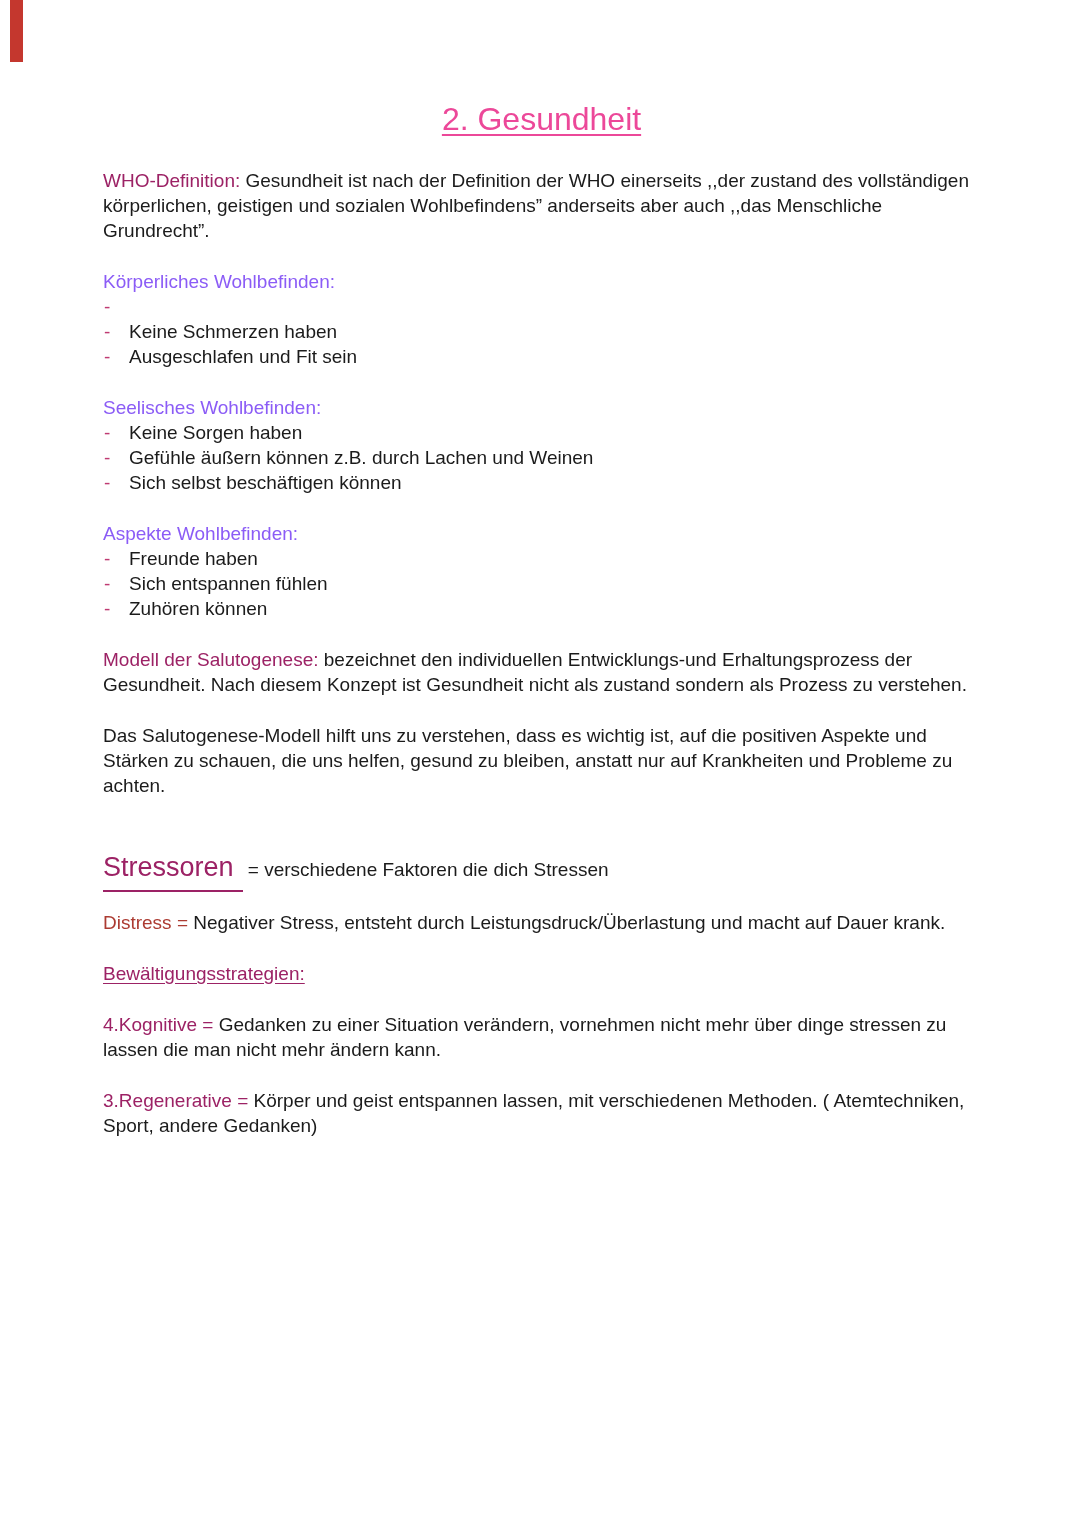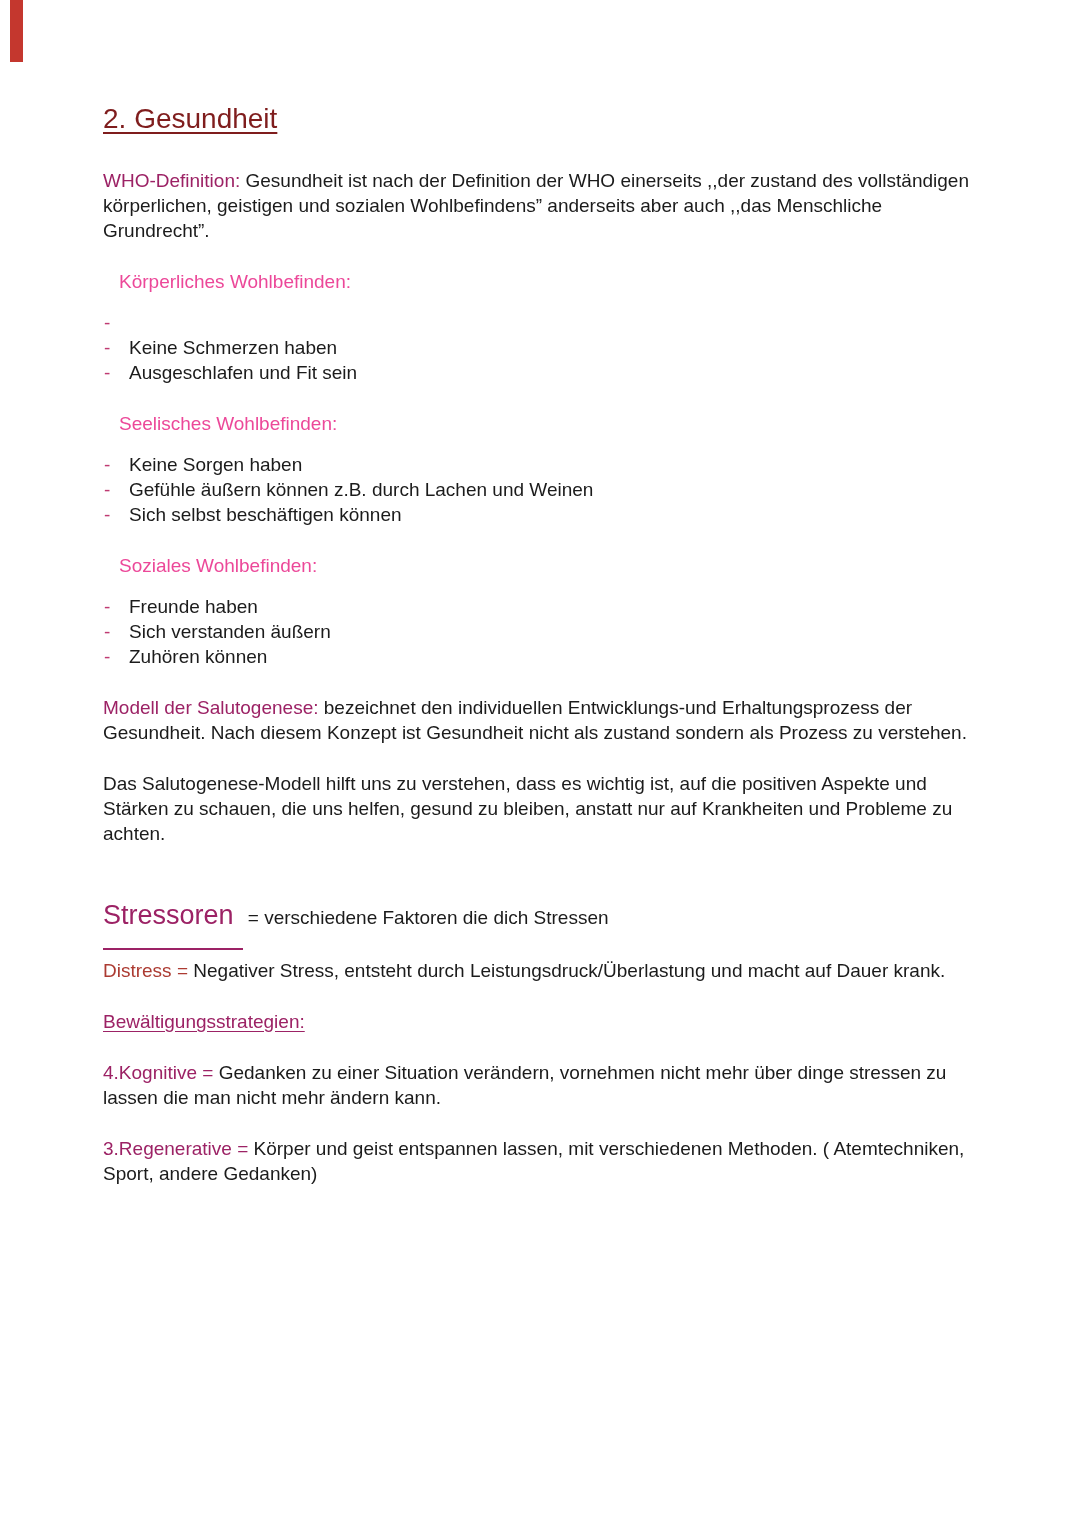--- a/index.html
+++ b/index.html
@@ -22,51 +22,52 @@
     height: 62px;
     background: #c4372e;
   }
   .content {
     position: absolute;
     left: 103px;
     top: 102px;
     width: 877px;
   }
   .title {
-    font-size: 28px;
+    font-size: 32px;
     line-height: 34px;
     font-weight: normal;
-    color: #7f1d1d;
+    color: #ec4899;
     text-decoration: underline;
     text-decoration-thickness: 2px;
     text-underline-offset: 4px;
     margin: 0 0 32px 0;
+    text-align: center;
   }
   .para { margin: 0 0 26px 0; }
   .section { margin: 0 0 26px 0; }
   .magenta { color: #9c2265; }
   .red { color: #ac3b32; }
   .green { color: #2e9e3e; }
-  .sec-heading { margin: 16px; color: #ec4899; }
+  .sec-heading { margin: 0; color: #8b5cf6; }
   .bullet-row { display: flex; margin: 0; }
   .dash {
     flex: 0 0 26px;
     width: 26px;
     color: #bf3a72;
     padding-left: 1px;
     box-sizing: border-box;
   }
   .stress-block { margin-top: 52px; margin-bottom: 26px; }
   .stress-title {
     font-size: 27px;
     line-height: 34px;
     color: #9c2265;
     border-bottom: 2px solid #9c2265;
     padding-right: 9px;
-    padding-bottom: 18px;
+    padding-bottom: 8px;
   }
   .underlined {
     text-decoration: underline;
     text-underline-offset: 3px;
   }
 </style>
 </head>
 <body>
 
 <div class="page">
@@ -103,28 +104,28 @@
           <span class="dash">-</span>
           <span>Gefühle äußern können z.B. durch Lachen und Weinen</span>
         </div>
       <div class="bullet-row">
           <span class="dash">-</span>
           <span>Sich selbst beschäftigen können</span>
         </div>
     </div>
 
     <div class="section">
-      <p class="sec-heading">Soziales Wohlbefinden:</p>
+      <p class="sec-heading">Aspekte Wohlbefinden:</p>
       <div class="bullet-row">
           <span class="dash">-</span>
           <span>Freunde haben</span>
         </div>
       <div class="bullet-row">
           <span class="dash">-</span>
-          <span>Sich verstanden äußern</span>
+          <span>Sich entspannen fühlen</span>
         </div>
       <div class="bullet-row">
           <span class="dash">-</span>
           <span>Zuhören können</span>
         </div>
     </div>
 
     <p class="para"><span class="magenta">Modell der Salutogenese:</span><span> bezeichnet den individuellen Entwicklungs-und Erhaltungsprozess der Gesundheit. Nach diesem Konzept ist Gesundheit nicht als zustand sondern als Prozess zu verstehen.</span></p>
 
     <p class="para">Das Salutogenese-Modell hilft uns zu verstehen, dass es wichtig ist, auf die positiven Aspekte und Stärken zu schauen, die uns helfen, gesund zu bleiben, anstatt nur auf Krankheiten und Probleme zu achten.</p>

